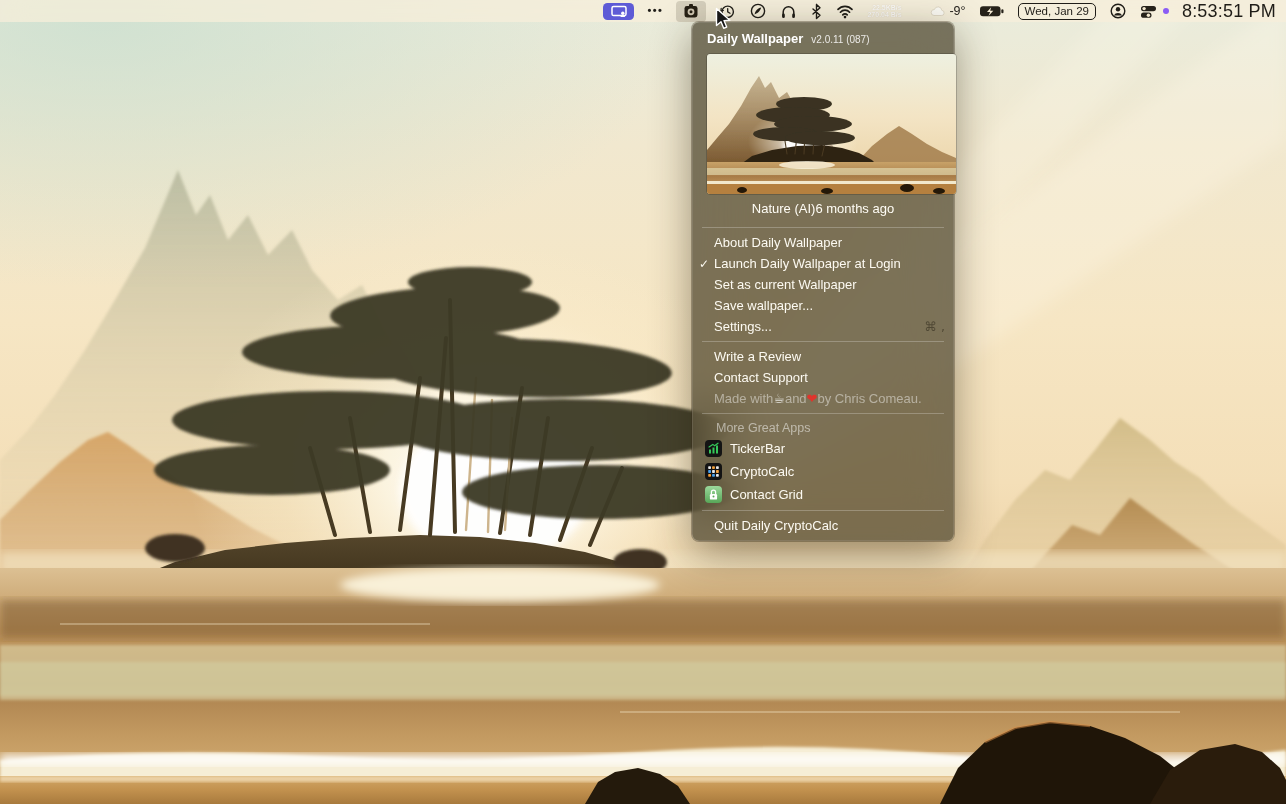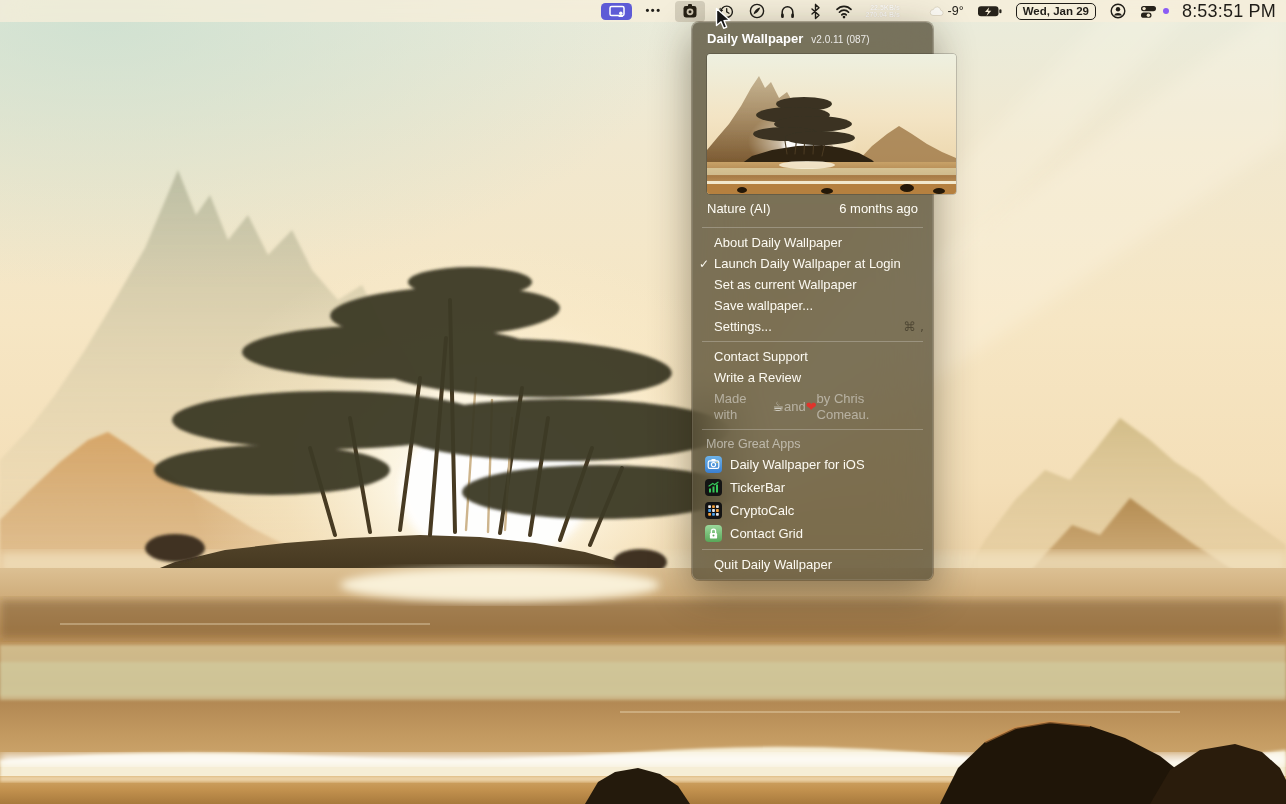--- a/index.html
+++ b/index.html
@@ -21,50 +21,50 @@
   .mb{display:flex;align-items:center;height:22px;flex:0 0 auto;}
   .screen-share{width:31px;height:17px;border-radius:4.5px;background:#5e5bd6;
     display:flex;align-items:center;justify-content:center;}
   .dots{font-size:11px;letter-spacing:1.5px;font-weight:700;padding-bottom:2px;}
   .dw-item{width:30px;height:21px;border-radius:4px;background:rgba(50,42,25,0.16);
     display:flex;align-items:center;justify-content:center;}
   .netspeed{font-size:7px;line-height:7.5px;text-align:right;color:rgba(255,255,255,0.92);
     font-weight:700;width:50px;text-shadow:0 0 1px rgba(140,120,90,0.35);}
   .temp{display:flex;align-items:center;gap:3px;}
   .datebox{border:1.5px solid #1f1d18;border-radius:5px;height:15px;line-height:15px;
-    padding:0 6px;font-size:11.5px;font-weight:700;}
+    padding:0 6px;font-size:11.5px;font-weight:400;}
   .ccdot{width:6px;height:6px;border-radius:50%;background:#8a5cf5;margin-left:-7px;}
   .clock{font-size:18px;letter-spacing:0.2px;}
   
   .panel{
-    position:absolute;left:692px;top:22px;width:241px;z-index:20;
+    position:absolute;left:692px;top:22px;width:262px;z-index:20;
     border-radius:7px;
     background:rgba(73,67,46,0.72);
     backdrop-filter:blur(24px) saturate(1.5);
     box-shadow:0 12px 40px rgba(40,30,10,0.45),0 0 0 1px rgba(60,50,30,0.35),inset 0 0 0 0.5px rgba(255,255,255,0.18);
     color:#f8f5ec;font-size:13px;padding-bottom:5px;
   }
   .panel-header{display:flex;align-items:baseline;gap:8px;padding:9px 15px 8px;}
   .panel-title{font-weight:700;font-size:13px;color:#fff;}
   .panel-version{font-size:10px;color:rgba(255,255,255,0.85);}
   .thumb{margin:0 15px;width:249px;height:140px;border-radius:3px;overflow:hidden;
     position:relative;box-shadow:0 0 0 0.5px rgba(0,0,0,0.35);}
-  .caption-row{display:flex;justify-content:space-between;align-items:center;
+  .caption-row{display:flex;justify-content:center;align-items:center;
     padding:7px 15px 7px;font-size:13px;color:#fffdf6;}
   .sep{height:1px;background:rgba(255,255,255,0.24);margin:4px 10px;}
   .item{position:relative;padding:2.5px 14px 2.5px 22px;line-height:16px;color:#fdfaf2;cursor:default;}
   .item .check{position:absolute;left:7px;top:2.5px;font-family:"DejaVu Sans",sans-serif;font-size:12px;}
   .item .shortcut{position:absolute;right:9px;top:2.5px;color:rgba(25,20,8,0.45);
     font-family:"DejaVu Sans",sans-serif;font-size:12.5px;}
   .item.dim, .credit{color:rgba(255,255,255,0.45);}
   .credit{padding:2.5px 14px 2.5px 22px;line-height:16px;display:flex;gap:0;align-items:center;}
   .credit .emoji{font-family:"DejaVu Sans",sans-serif;font-size:13px;}
   .credit .heart{color:#e0342c;}
   .credit .coffee{color:rgba(255,255,255,0.8);}
-  .more-header{padding:3px 14px 2px;color:rgba(255,255,255,0.5);font-size:12.5px;}
+  .more-header{padding:3px 24px 2px;color:rgba(255,255,255,0.5);font-size:12.5px;}
   .app-row{display:flex;align-items:center;gap:8px;padding:3px 13px;line-height:17px;color:#fdfaf2;}
   .app-icon{width:17px;height:17px;flex:0 0 auto;display:block;}
   
   .cursor{position:absolute;left:715px;top:7px;z-index:50;}
 </style>
 </head>
 <body>
 
 <div class="wallpaper">
 <svg width="1286" height="804" viewBox="0 0 1286 804" preserveAspectRatio="none">
@@ -378,50 +378,34 @@
   </div>
   <div class="item">Set as current Wallpaper</div>
   <div class="item">Save wallpaper...</div>
   <div class="item">
     <span>Settings...</span>
     <span class="shortcut">⌘ ,</span>
   </div>
 
   <div class="sep"></div>
 
+  <div class="item">Write a Review</div>
   <div class="item">Contact Support</div>
-  <div class="item">Write a Review</div>
   <div class="credit">
     <span>Made with</span>
     <span class="emoji coffee">☕</span>
     <span>and</span>
     <span class="emoji heart">❤</span>
     <span>by Chris Comeau.</span>
   </div>
 
   <div class="sep"></div>
 
   <div class="more-header">More Great Apps</div>
 
-  <div class="app-row">
-    <svg class="app-icon" viewBox="0 0 17 17">
-      <defs>
-          <linearGradient id="aiblue" x1="0" y1="0" x2="0" y2="1">
-        <stop offset="0" stop-color="#6db2e8"></stop>
-            <stop offset="1" stop-color="#3a7fd0"></stop>
-          </linearGradient>
-        </defs>
-      <rect width="17" height="17" rx="4" fill="url(#aiblue)"></rect>
-      <rect x="6.3" y="3" width="4.4" height="2.2" rx="0.9" fill="#fff"></rect>
-      <rect x="3.2" y="4.8" width="10.6" height="7.6" rx="1.6" fill="none" stroke="#fff" stroke-width="1.2"></rect>
-      <circle cx="8.5" cy="8.6" r="2.1" fill="none" stroke="#fff" stroke-width="1.1"></circle>
-      <circle cx="12.1" cy="6.5" r="0.7" fill="#ffd34d"></circle>
-    </svg>
-    <span>Daily Wallpaper for iOS</span>
-  </div>
   <div class="app-row">
     <svg class="app-icon" viewBox="0 0 17 17">
       <rect width="17" height="17" rx="4" fill="#141414"></rect>
       <rect x="4" y="9.5" width="2" height="4" fill="#35c759"></rect>
       <rect x="7.5" y="7.5" width="2" height="6" fill="#35c759"></rect>
       <rect x="11" y="5.5" width="2" height="8" fill="#35c759"></rect>
       <path d="M4,7 L7.8,4.4 L9.6,5.8 L13,3.2" fill="none" stroke="#35c759" stroke-width="1.2" stroke-linecap="round"></path>
     </svg>
     <span>TickerBar</span>
   </div>
@@ -453,20 +437,20 @@
       <rect width="17" height="17" rx="4" fill="url(#aigreen)"></rect>
       <path d="M6.4,8 V6.2 a2.1,2.1 0 0 1 4.2,0 V8" fill="none" stroke="#fff" stroke-width="1.3"></path>
       <rect x="4.9" y="8" width="7.2" height="5.6" rx="1.2" fill="#fff"></rect>
       <circle cx="8.5" cy="10.6" r="1" fill="#58a758"></circle>
     </svg>
     <span>Contact Grid</span>
   </div>
 
   <div class="sep"></div>
 
-  <div class="item">Quit Daily Wallpaper</div>
+  <div class="item">Quit Daily CryptoCalc</div>
 </div>
 
 <div class="cursor">
   <svg width="17" height="24" viewBox="0 0 17 24">
     <path d="M1.5,1.5 L1.5,18.5 L6,14.7 L8.7,21.3 L11.7,20 L9,13.6 L14.8,13.2 Z" fill="#171717" stroke="#ffffff" stroke-width="1.4" stroke-linejoin="round"></path>
   </svg>
 </div>
 
 </body></html>

